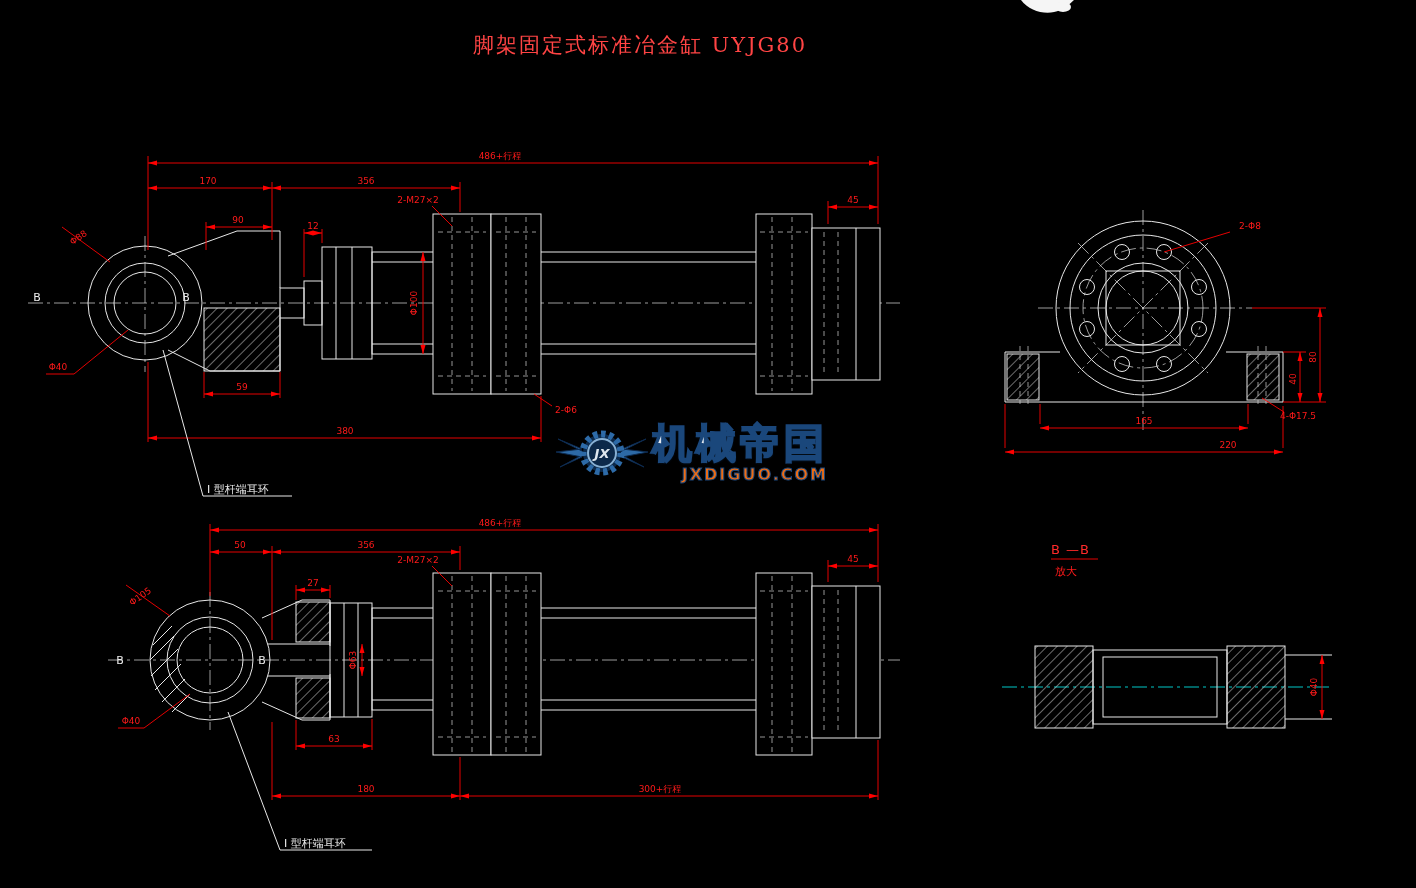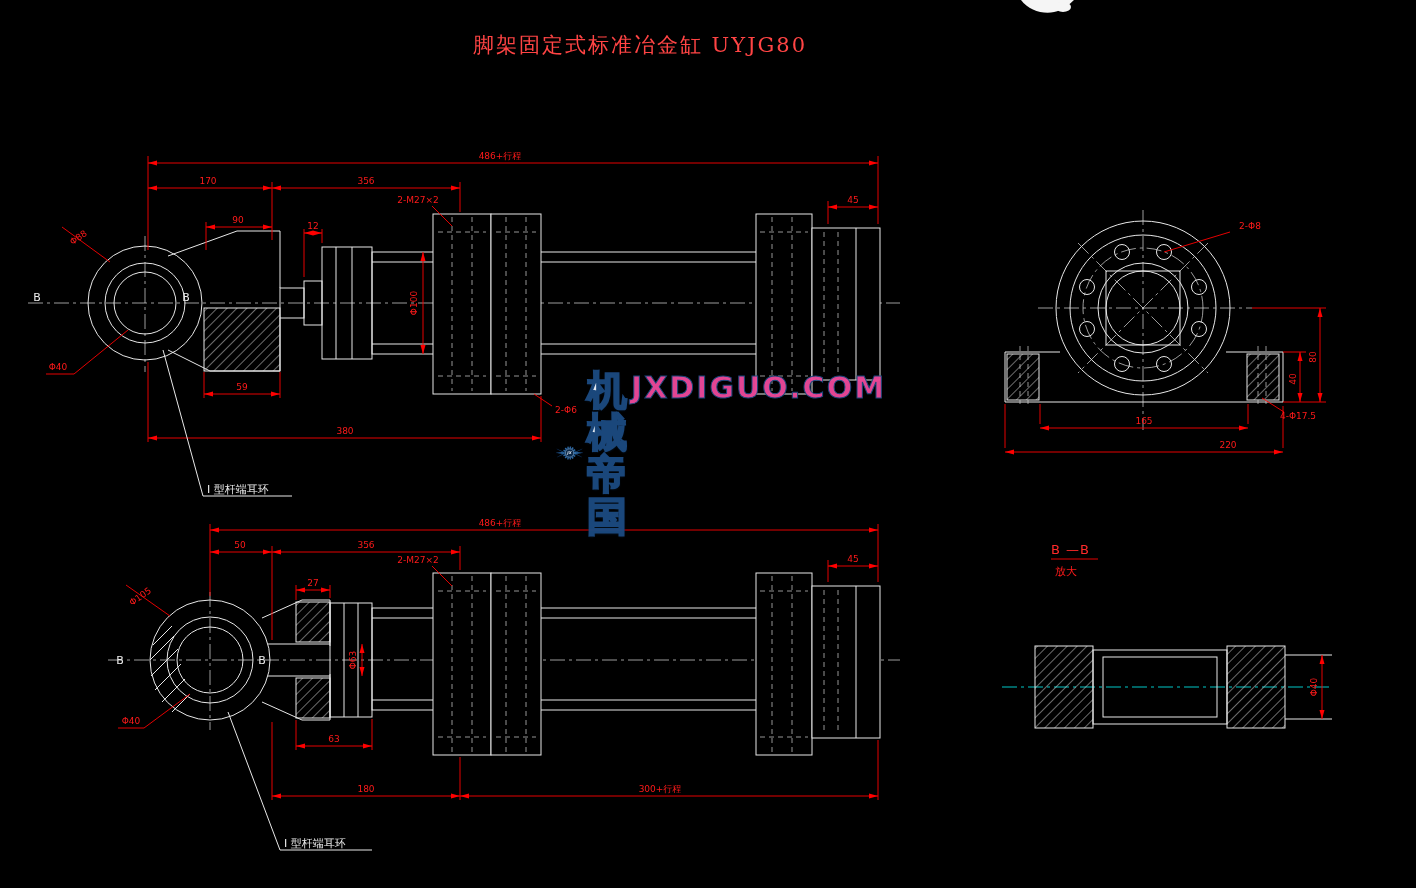--- a/index.html
+++ b/index.html
@@ -11,23 +11,23 @@
   .hatched{stroke:#e8e8e8;stroke-width:1;fill:url(#hatch)}
   .cl{stroke:#dedede;stroke-width:0.7;fill:none;stroke-dasharray:15 4 3 4}
   .clc{stroke:#00dcdc;stroke-width:0.9;fill:none;stroke-dasharray:15 4 3 4}
   .hid{stroke:#d6d6d6;stroke-width:0.7;fill:none;stroke-dasharray:5 4}
   .d{stroke:#ff0000;stroke-width:0.9;fill:none}
   .dim{fill:#ff1a1a;font-family:"DejaVu Sans",sans-serif;font-size:9px}
   .dt{fill:#ff2a2a;font-family:"DejaVu Sans",sans-serif;font-size:13px;letter-spacing:1px}
   .wl{fill:#ededed;font-family:"DejaVu Sans",sans-serif;font-size:11px}
   .title-text{fill:#ff4444;font-family:"DejaVu Serif",serif;font-size:21px;letter-spacing:2px}
   .watermark{position:absolute;left:556px;top:408px;width:330px;height:90px;display:flex;align-items:center;opacity:.96}
-  .wm-text{display:flex;align-items:flex-start;margin-left:4px}
+  .wm-text{display:flex;flex-direction:column;align-items:flex-end;margin-left:4px}
   .wm-brand{font-weight:bold;font-size:40px;line-height:1.05;color:#eef4fb;-webkit-text-stroke:2px #1c4a80;text-shadow:0 1px 3px #0a2038;letter-spacing:4px}
-  .wm-site{font-weight:bold;font-size:30px;color:#ec4899;-webkit-text-stroke:1px #1c4a80;letter-spacing:2px;margin-top:1px}
+  .wm-site{font-weight:bold;font-size:16px;color:#f97316;-webkit-text-stroke:1px #1c4a80;letter-spacing:2px;margin-top:1px}
 </style>
 </head>
 <body>
 
 <div class="stage">
 
 <svg class="cad" width="1416" height="888" viewBox="0 0 1416 888">
   <defs>
     <pattern id="hatch" patternUnits="userSpaceOnUse" width="7" height="7" patternTransform="rotate(45)">
       <line x1="0" y1="0" x2="0" y2="7" stroke="#d8d8d8" stroke-width="1"></line>

